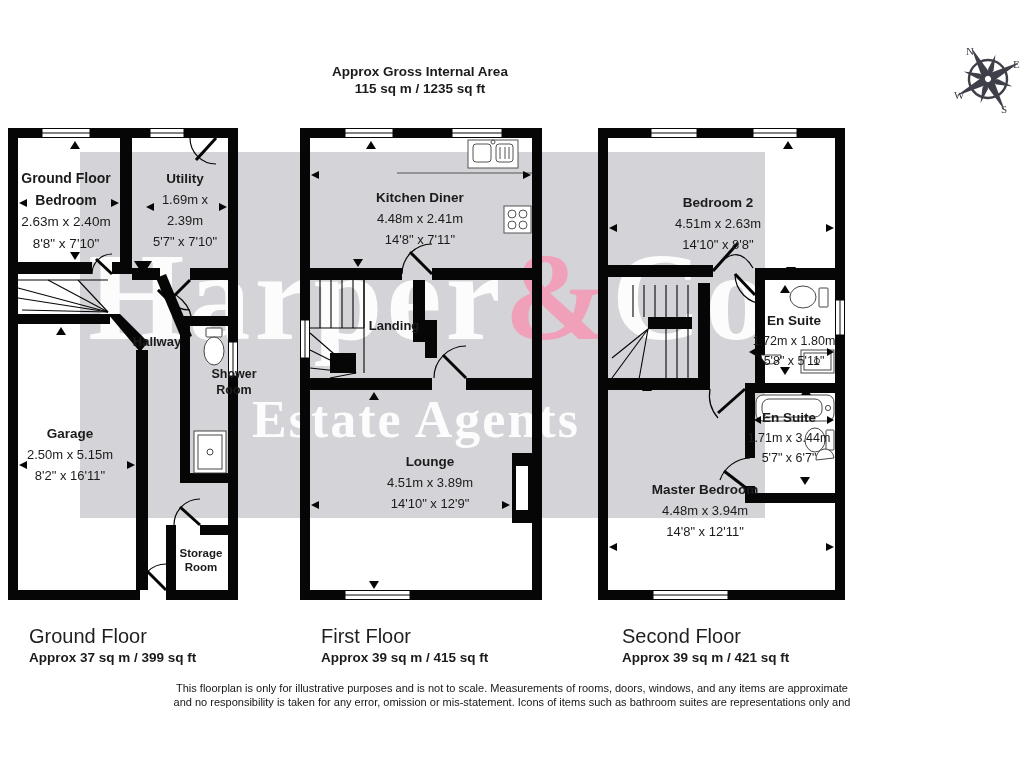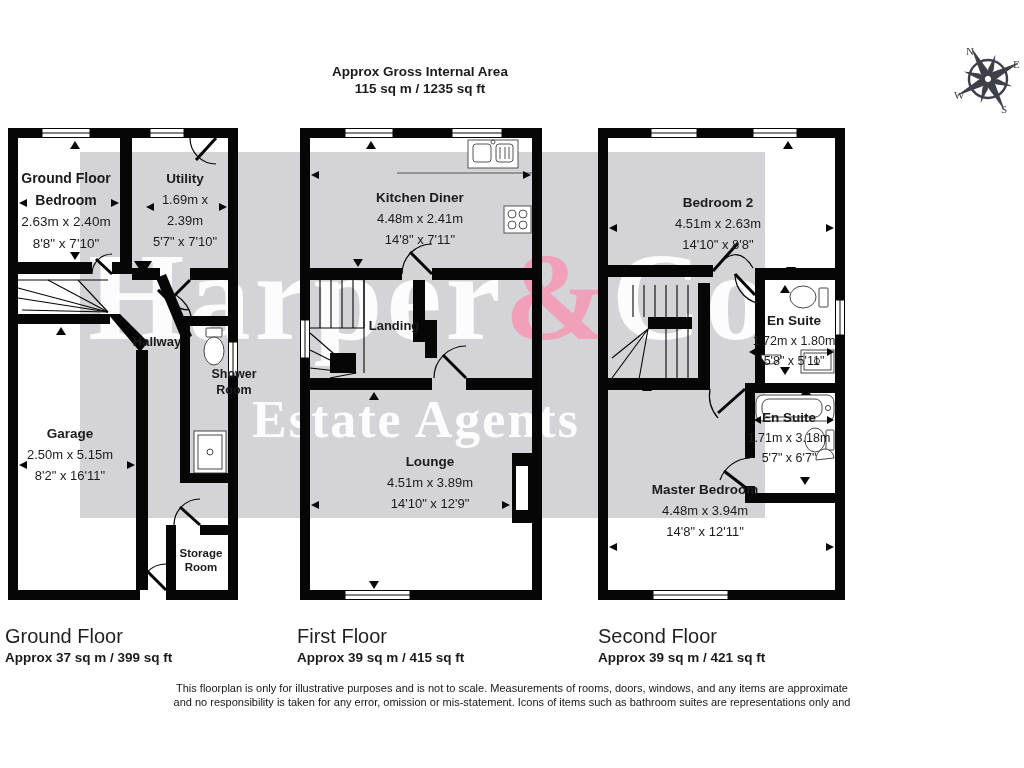--- a/index.html
+++ b/index.html
@@ -19,21 +19,21 @@
   
   .plan{position:absolute;}
   
   .room-label{position:absolute;text-align:center;z-index:6;}
   .room-name{font-weight:700;font-size:13.5px;line-height:21px;}
   .room-dim{font-weight:400;font-size:13px;line-height:21px;}
   .small .room-name{font-size:12.5px;line-height:16px;}
   .tiny .room-name{font-size:11.5px;line-height:14px;}
   .en .room-name,.en .room-dim{line-height:20px;}
   
-  .floor-cap{position:absolute;}
+  .floor-cap{position:absolute;margin-left:24px;}
   .floor-cap .fc-name{font-size:20px;font-weight:400;color:#1f1f1f;line-height:24px;}
   .floor-cap .fc-area{font-size:13.5px;font-weight:700;margin-top:2px;}
   
   #disclaimer{left:0;top:682px;width:1024px;text-align:center;font-size:11px;line-height:13.5px;color:#161616;}
 </style>
 </head>
 <body>
 
 <div class="abs" id="wm-band"></div>
 <div class="abs" id="wm-line1"><span class="wm-white">Harper</span><span class="wm-pink">&amp;</span><span class="wm-white">Co</span></div>
@@ -366,21 +366,21 @@
 </div>
 
 <div class="room-label en" style="left:746px;top:311px;width:96px;">
   <div class="room-name">En Suite</div>
   <div class="room-dim" style="font-size:12.5px;">1.72m x 1.80m</div>
   <div class="room-dim" style="font-size:12.5px;">5'8" x 5'11"</div>
 </div>
 
 <div class="room-label en" style="left:741px;top:408px;width:96px;">
   <div class="room-name">En Suite</div>
-  <div class="room-dim" style="font-size:12.5px;">1.71m x 3.18m</div>
+  <div class="room-dim" style="font-size:12.5px;">1.71m x 3.44m</div>
   <div class="room-dim" style="font-size:12.5px;">5'7" x 6'7"</div>
 </div>
 
 <div class="room-label" style="left:625px;top:479px;width:160px;">
   <div class="room-name">Master Bedroom</div>
   <div class="room-dim">4.48m x 3.94m</div>
   <div class="room-dim">14'8" x 12'11"</div>
 </div>
 
 <div class="floor-cap" style="left:5px;top:624px;">

